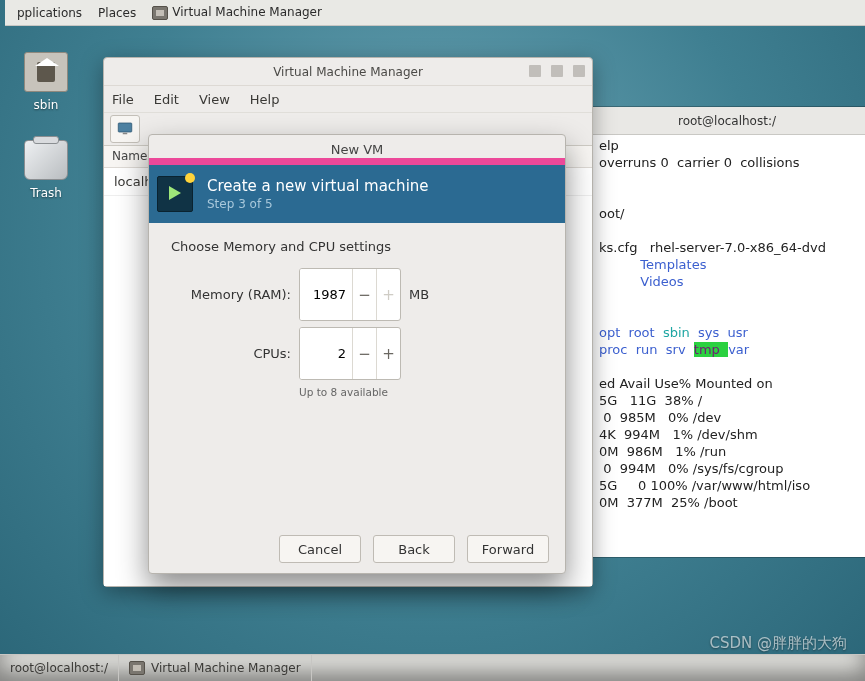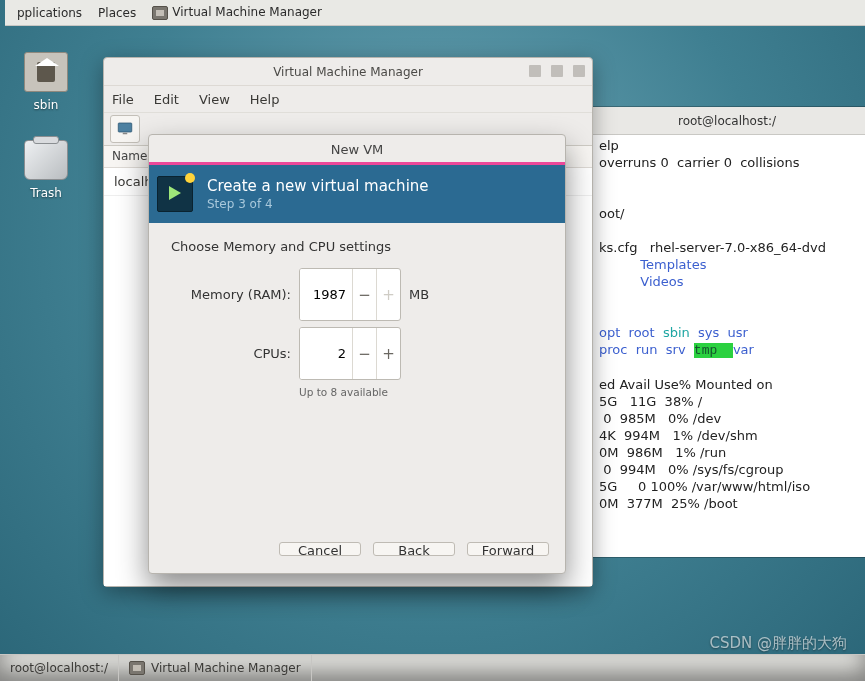--- a/index.html
+++ b/index.html
@@ -22,58 +22,58 @@
 .ico-home::before{content:"";position:absolute;top:9px;left:12px;right:12px;bottom:9px;background:#5d574c;border-radius:2px;}
 .ico-home::after{content:"";position:absolute;top:5px;left:10px;width:0;height:0;border-left:12px solid transparent;border-right:12px solid transparent;border-bottom:8px solid #fff;}
 .ico-trash{background:linear-gradient(135deg,#eef0f2,#b9bdc0);border:1px solid #8a8e91;border-radius:4px 4px 6px 6px;position:relative;}
 .ico-trash::before{content:"";position:absolute;top:-5px;left:8px;right:8px;height:6px;border:1px solid #8a8e91;background:#d9dbde;border-radius:3px;}
 
 
 .terminal { position:absolute; top:107px; left:588px; right:0; height:450px; background:#fff; color:#222; font-family:"DejaVu Sans Mono", monospace; font-size:13px; line-height:17px; overflow:hidden; padding:30px 10px 10px 10px; border-left:1px solid rgba(255,255,255,.25); box-shadow:0 0 0 1px rgba(0,0,0,.25);}
 .terminal .title{position:absolute;top:0;left:0;right:0;height:28px;background:#e9e8e5;border-bottom:1px solid #c9c8c4;text-align:center;line-height:28px;font-family:"DejaVu Sans",sans-serif;font-size:12px;color:#333;}
 .terminal .blue{color:#3b5fcf;}
 .terminal .cyan{color:#1fa6a3;}
-.terminal .hl{background:#2bd140;color:#14532d;font-family:Liberation Mono, monospace;}
+.terminal .hl{background:#2bd140;color:#701a75;}
 .terminal pre{white-space:pre;}
 
 
 .vmm { position:absolute; top:57px; left:103px; width:490px; height:530px; background:#eeecea; border:1px solid #b7b4ae; border-radius:4px; box-shadow:0 6px 22px rgba(0,0,0,.35);}
 .vmm .titlebar{height:28px;text-align:center;line-height:28px;font-size:12px;color:#4b4a47;border-bottom:1px solid #ddd9d4;position:relative;}
 .vmm .win-ctrls{position:absolute;right:7px;top:7px;display:flex;gap:10px;}
 .vmm .win-ctrls span{width:12px;height:12px;opacity:.45;background:#8a8781;border-radius:1px;}
 .vmm .menubar{height:26px;padding:0 8px;display:flex;align-items:center;gap:20px;font-size:13px;color:#3a3936;}
 .vmm .toolbar{height:34px;padding:2px 6px;border-top:1px solid #e0ded9;border-bottom:1px solid #cdcac3;display:flex;align-items:center;}
 .vmm .toolbar .btn{width:30px;height:28px;background:#f7f5f2;border:1px solid #c3bfb8;border-radius:3px;display:flex;align-items:center;justify-content:center;}
 .vmm .toolbar .btn svg{width:18px;height:18px;}
 .vmm .list{background:#fff;flex:1;}
 .vmm .list-head{height:22px;border-bottom:1px solid #ddd9d4;padding:3px 8px;font-size:12px;color:#444;background:#f7f5f2;}
 .vmm .list-row{padding:6px 10px;font-size:13px;color:#3a3936;border-bottom:1px solid #eee;}
 .vmm-body{display:flex;flex-direction:column;height:calc(100% - 28px);}
 
 
 .dialog{position:absolute;top:134px;left:148px;width:418px;height:440px;background:#eeecea;border:1px solid #b7b4ae;border-radius:4px;box-shadow:0 14px 30px rgba(0,0,0,.45);}
-.dialog .dlg-title{height:30px;text-align:center;line-height:30px;font-size:13px;color:#444;border-bottom:3px solid #ec4899;}
+.dialog .dlg-title{height:30px;text-align:center;line-height:30px;font-size:13px;color:#444;border-bottom:7px solid #ec4899;}
 .dialog .banner{height:58px;background:#2b6a92;color:#fff;display:flex;align-items:center;padding:0 8px;gap:14px;}
 .dialog .banner-ico{width:36px;height:36px;background:#103345;border:1px solid #0a2330;position:relative;border-radius:2px;}
 .dialog .banner-ico::after{content:"";position:absolute;top:9px;left:11px;border-left:12px solid #9fe77a;border-top:7px solid transparent;border-bottom:7px solid transparent;}
 .dialog .banner-ico .star{position:absolute;top:-4px;right:-3px;width:10px;height:10px;background:#ffd43b;border-radius:50%;}
 .dialog .banner h3{font-size:15px;font-weight:400;margin-bottom:2px;}
 .dialog .banner .step{font-size:12px;color:#a8c8db;}
 .dialog .content{padding:16px 22px;color:#333;font-size:13px;}
 .dialog .content h4{font-size:13px;font-weight:400;margin-bottom:14px;}
 .dialog .row{display:flex;align-items:center;margin-bottom:6px;}
 .dialog .row label{width:120px;text-align:right;margin-right:8px;}
 .dialog .spinner{display:flex;border:1px solid #bdbab3;border-radius:3px;overflow:hidden;background:#fff;}
 .dialog .spinner input{width:52px;border:none;text-align:right;padding:18px 6px;font-size:13px;}
 .dialog .spinner .pm{width:24px;display:flex;align-items:center;justify-content:center;border-left:1px solid #dcd9d2;color:#6b6862;font-size:15px;}
 .dialog .spinner .pm.disabled{color:#cfccc5;}
 .dialog .unit{margin-left:8px;}
 .dialog .hint{font-size:10.5px;color:#666;margin:2px 0 14px 128px;}
 .dialog .footer{position:absolute;bottom:0;left:0;right:0;height:48px;display:flex;justify-content:flex-end;align-items:center;gap:12px;padding:0 16px;}
-.dialog .footer button{min-width:82px;height:14px;background:#f7f5f2;border:1px solid #bfbbb4;border-radius:3px;font-size:13px;color:#333;cursor:pointer;}
+.dialog .footer button{min-width:82px;height:28px;background:#f7f5f2;border:1px solid #bfbbb4;border-radius:3px;font-size:13px;color:#333;cursor:pointer;}
 
 
 .taskbar{position:absolute;bottom:0;left:0;right:0;height:27px;background:#e9e9e5;border-top:1px solid #c7c6c3;display:flex;align-items:center;font-size:12px;color:#3a3936;box-shadow:0 -10px 22px rgba(0,0,0,.45) inset;}
 .taskbar .task{padding:0 10px;height:100%;display:flex;align-items:center;border-right:1px solid #c7c6c3;}
 .taskbar .vmm-ico{width:16px;height:14px;background:#7a766f;border:1px solid #55514a;border-radius:2px;margin-right:6px;position:relative;}
 .taskbar .vmm-ico::after{content:"";position:absolute;inset:3px;background:#c1bcb3;}
 
 
 .wm{position:absolute;right:18px;bottom:28px;color:rgba(255,255,255,.6);font-size:15px;font-family:"DejaVu Sans",sans-serif;text-shadow:0 1px 2px rgba(0,0,0,.4);}
 </style>
@@ -153,21 +153,21 @@
 </div>
 
 <div class="dialog">
   <div class="dlg-title">New VM</div>
   <div class="banner">
     <div class="banner-ico">
         <span class="star"></span>
       </div>
     <div>
       <h3>Create a new virtual machine</h3>
-      <div class="step">Step 3 of 4</div>
+      <div class="step">Step 3 of 5</div>
     </div>
   </div>
   <div class="content">
     <h4>Choose Memory and CPU settings</h4>
     <div class="row">
       <label>Memory (RAM):</label>
       <div class="spinner">
         <input value="1987" style="">
         <div class="pm">−</div>
         <div class="pm disabled">+</div>

